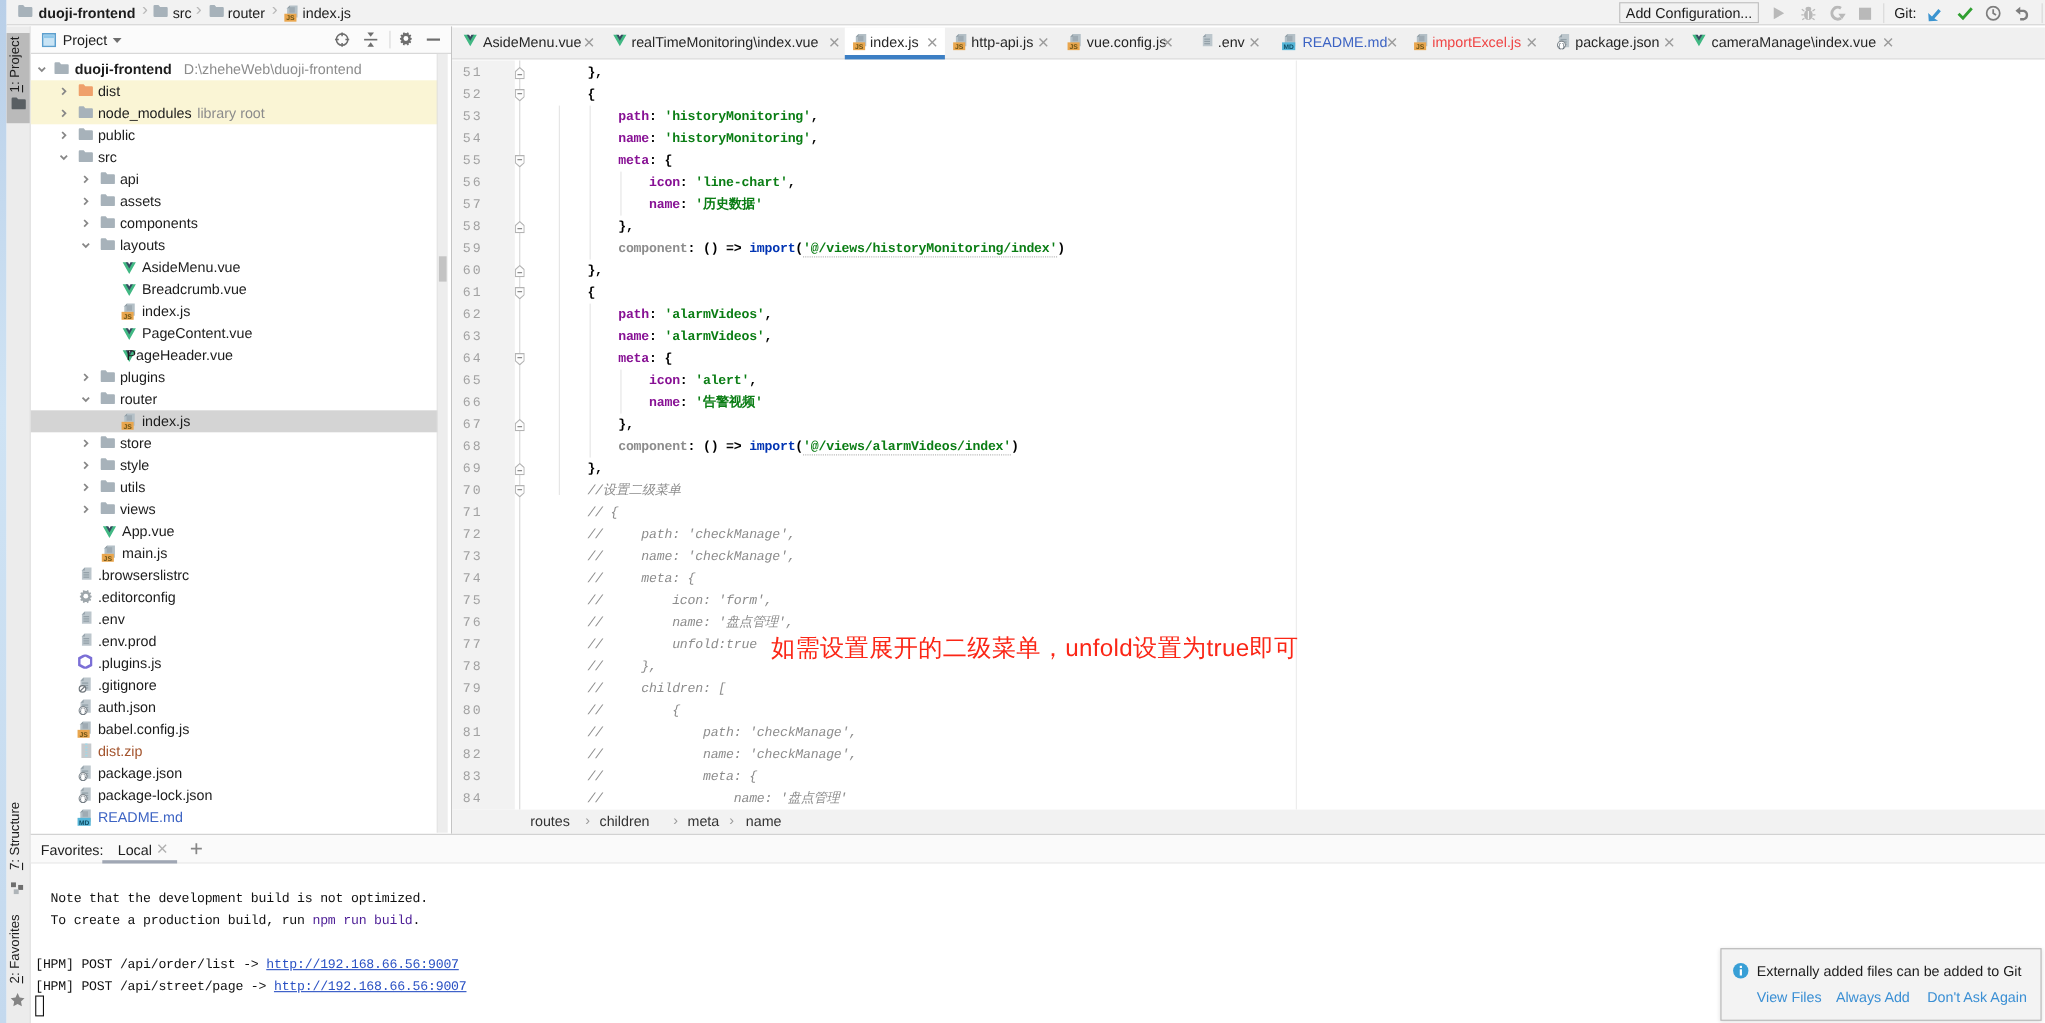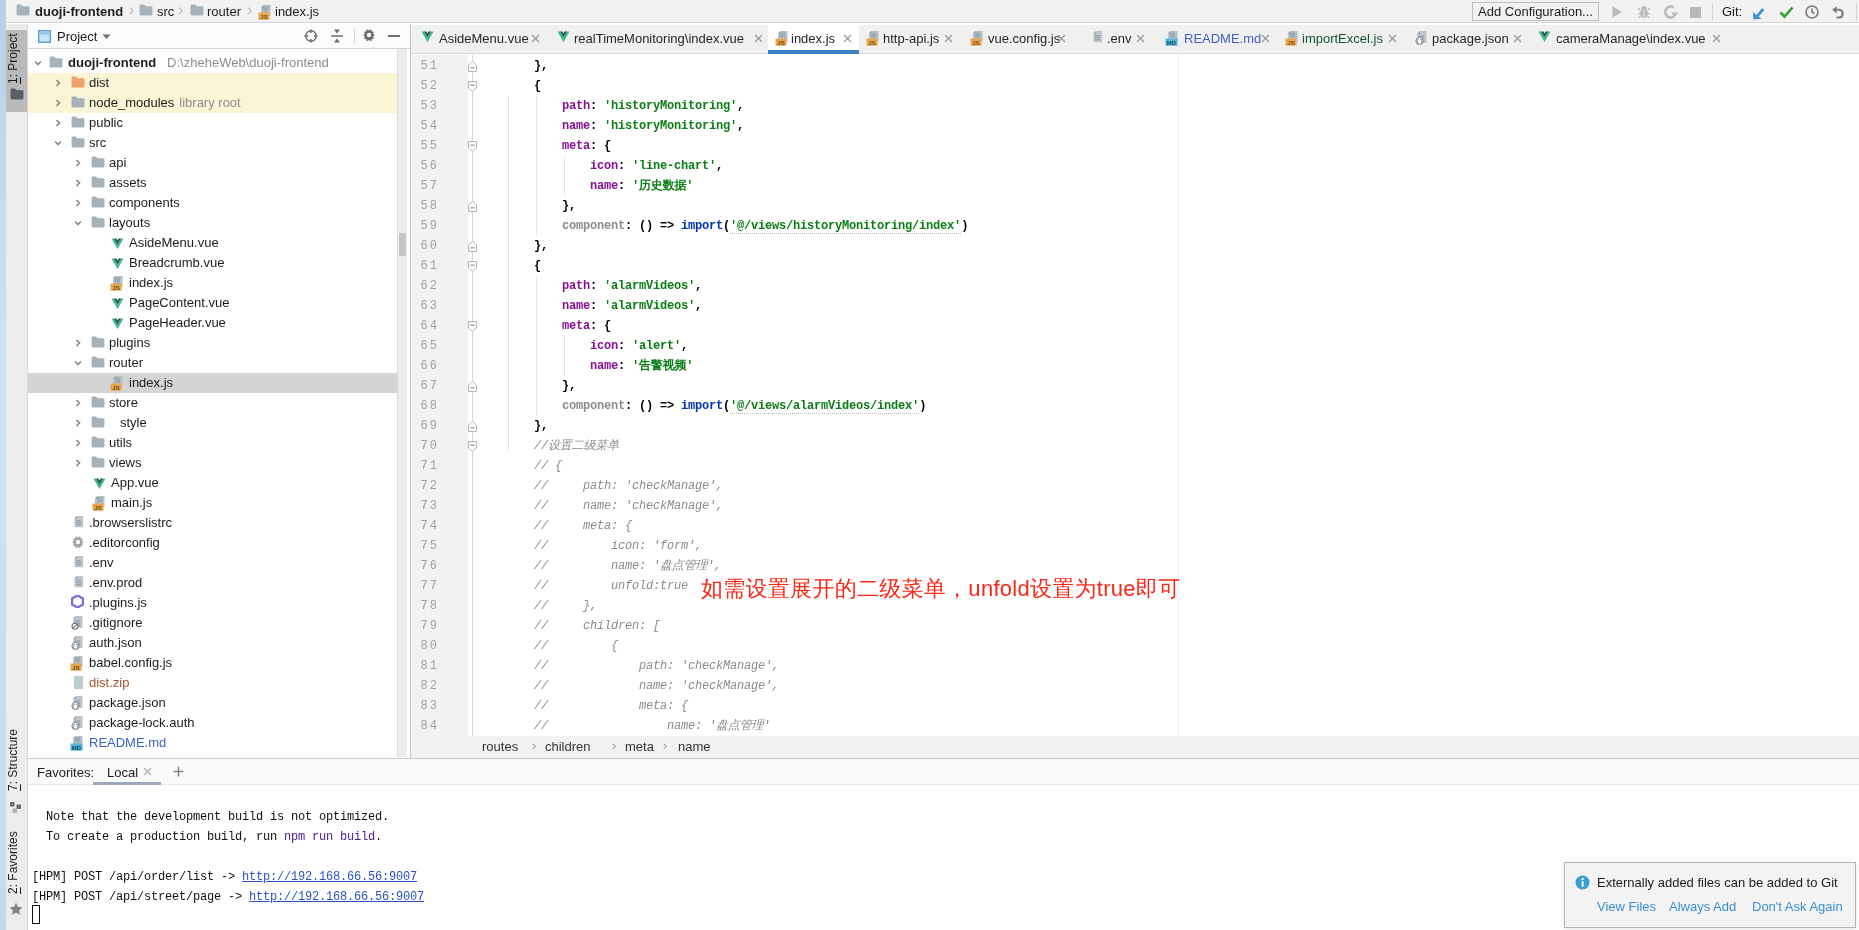--- a/index.html
+++ b/index.html
@@ -257,21 +257,21 @@
       <path d="M3.3 0.5 L6.5 6 L9.7 0.5 H7.6 L6.5 2.4 L5.4 0.5 Z" fill="#35495e"></path>
     </svg>
   </div>
 <div class="abs tx13" style="left:129px;top:295px;white-space:pre"><span style="">PageContent.vue</span></div>
 <div class="abs" style="left:111px;top:318px">
     <svg width="13" height="12" viewBox="0 0 13 12">
       <path d="M0.5 0.5 L6.5 11 L12.5 0.5 H9 L6.5 4.9 L4 0.5 Z" fill="#41b883"></path>
       <path d="M3.3 0.5 L6.5 6 L9.7 0.5 H7.6 L6.5 2.4 L5.4 0.5 Z" fill="#35495e"></path>
     </svg>
   </div>
-<div class="abs tx13" style="left:129px;top:315px;white-space:pre"><span style="">PageHeader.vue</span></div>
+<div class="abs tx13" style="left:115px;top:315px;white-space:pre"><span style="">PageHeader.vue</span></div>
 <div class="abs" style="left:73px;top:338px">
     <svg width="10" height="10" viewBox="0 0 10 10">
       <path d="M3.5 2 L6.5 5 L3.5 8" fill="none" stroke="#878787" stroke-width="1.6"></path>
     </svg>
   </div>
 <div class="abs" style="left:91px;top:336px">
     <svg width="14" height="12" viewBox="0 0 13 11">
       <path d="M0.5 1.5 q0-1 1-1 h3.2 l1.4 1.6 h5.4 q1 0 1 1 v6.4 q0 1-1 1 h-10 q-1 0-1-1 Z" fill="#a7b2ba"></path>
     </svg>
   </div>
@@ -311,21 +311,21 @@
 <div class="abs" style="left:73px;top:418px">
     <svg width="10" height="10" viewBox="0 0 10 10">
       <path d="M3.5 2 L6.5 5 L3.5 8" fill="none" stroke="#878787" stroke-width="1.6"></path>
     </svg>
   </div>
 <div class="abs" style="left:91px;top:416px">
     <svg width="14" height="12" viewBox="0 0 13 11">
       <path d="M0.5 1.5 q0-1 1-1 h3.2 l1.4 1.6 h5.4 q1 0 1 1 v6.4 q0 1-1 1 h-10 q-1 0-1-1 Z" fill="#a7b2ba"></path>
     </svg>
   </div>
-<div class="abs tx13" style="left:120px;top:415px;white-space:pre"><span style="">style</span></div>
+<div class="abs tx13" style="left:109px;top:415px;white-space:pre"><span style="">style</span></div>
 <div class="abs" style="left:73px;top:438px">
     <svg width="10" height="10" viewBox="0 0 10 10">
       <path d="M3.5 2 L6.5 5 L3.5 8" fill="none" stroke="#878787" stroke-width="1.6"></path>
     </svg>
   </div>
 <div class="abs" style="left:91px;top:436px">
     <svg width="14" height="12" viewBox="0 0 13 11">
       <path d="M0.5 1.5 q0-1 1-1 h3.2 l1.4 1.6 h5.4 q1 0 1 1 v6.4 q0 1-1 1 h-10 q-1 0-1-1 Z" fill="#a7b2ba"></path>
     </svg>
   </div>
@@ -458,21 +458,21 @@
     <svg width="14" height="15" viewBox="0 0 14 15">
       <path d="M5 1 H11.5 V13 H2.2 V3.8 Z" fill="#bcc6cc"></path>
       <path d="M5 1 L2.2 3.8 H5 Z" fill="#93a0a8"></path>
       <rect x="3.6" y="5.4" width="5.6" height="1.2" fill="#93a0a8"></rect>
       <rect x="3.6" y="7.6" width="5.6" height="1.2" fill="#93a0a8"></rect>
       <rect x="3.6" y="9.8" width="5.6" height="1.2" fill="#93a0a8"></rect>
       <circle cx="4.5" cy="11" r="3.6" fill="#fff" stroke="#7e868c" stroke-width="1"></circle>
       <text x="4.5" y="13.2" font-size="6" fill="#55606a" text-anchor="middle" font-family="Liberation Mono">{}</text>
     </svg>
   </div>
-<div class="abs tx13" style="left:89px;top:715px;white-space:pre"><span style="">package-lock.auth</span></div>
+<div class="abs tx13" style="left:89px;top:715px;white-space:pre"><span style="">package-lock.json</span></div>
 <div class="abs" style="left:70px;top:735px">
     <svg width="15" height="16" viewBox="0 0 15 16">
       <path d="M5.5 1 H12.5 V12 H3 V3.5 Z" fill="#b4c0c7"></path>
       <path d="M5.5 1 L3 3.5 H5.5 Z" fill="#8e9ba3"></path>
       <rect x="5" y="2.5" width="5" height="5" fill="#9fabb3"></rect>
       <rect x="0.5" y="8.5" width="12" height="7.2" fill="#55b5d8"></rect>
       <text x="6.5" y="14.6" font-size="6" font-weight="bold" fill="#0e4c63" text-anchor="middle" font-family="Liberation Sans">MD</text>
     </svg>
   </div>
 <div class="abs tx13" style="left:89px;top:735px;white-space:pre"><span style="color:#3c63c3;">README.md</span></div>
@@ -566,21 +566,21 @@
   </svg>
 <div class="abs" style="left:1285px;top:30px">
     <svg width="15" height="16" viewBox="0 0 15 16">
       <path d="M5.5 1 H12.5 V12 H3 V3.5 Z" fill="#b4c0c7"></path>
       <path d="M5.5 1 L3 3.5 H5.5 Z" fill="#8e9ba3"></path>
       <rect x="5" y="2.5" width="5" height="5" fill="#9fabb3"></rect>
       <rect x="0.5" y="8.5" width="11" height="7.2" fill="#e9a64e"></rect>
       <text x="6" y="14.6" font-size="6.2" font-weight="bold" fill="#6b5214" text-anchor="middle" font-family="Liberation Sans">JS</text>
     </svg>
   </div>
-<div class="abs" style="left:1302px;top:31px;font-size:13px;color:#14532d;white-space:pre">importExcel.js</div>
+<div class="abs" style="left:1302px;top:31px;font-size:13px;color:#ef4444;white-space:pre">importExcel.js</div>
 <svg class="abs" style="left:1388px;top:34px" width="9" height="9" viewBox="0 0 9 9">
     <path d="M1 1 L8 8 M8 1 L1 8" stroke="#9b9b9b" stroke-width="1.3"></path>
   </svg>
 <div class="abs" style="left:1415px;top:30px">
     <svg width="14" height="15" viewBox="0 0 14 15">
       <path d="M5 1 H11.5 V13 H2.2 V3.8 Z" fill="#bcc6cc"></path>
       <path d="M5 1 L2.2 3.8 H5 Z" fill="#93a0a8"></path>
       <rect x="3.6" y="5.4" width="5.6" height="1.2" fill="#93a0a8"></rect>
       <rect x="3.6" y="7.6" width="5.6" height="1.2" fill="#93a0a8"></rect>
       <rect x="3.6" y="9.8" width="5.6" height="1.2" fill="#93a0a8"></rect>

